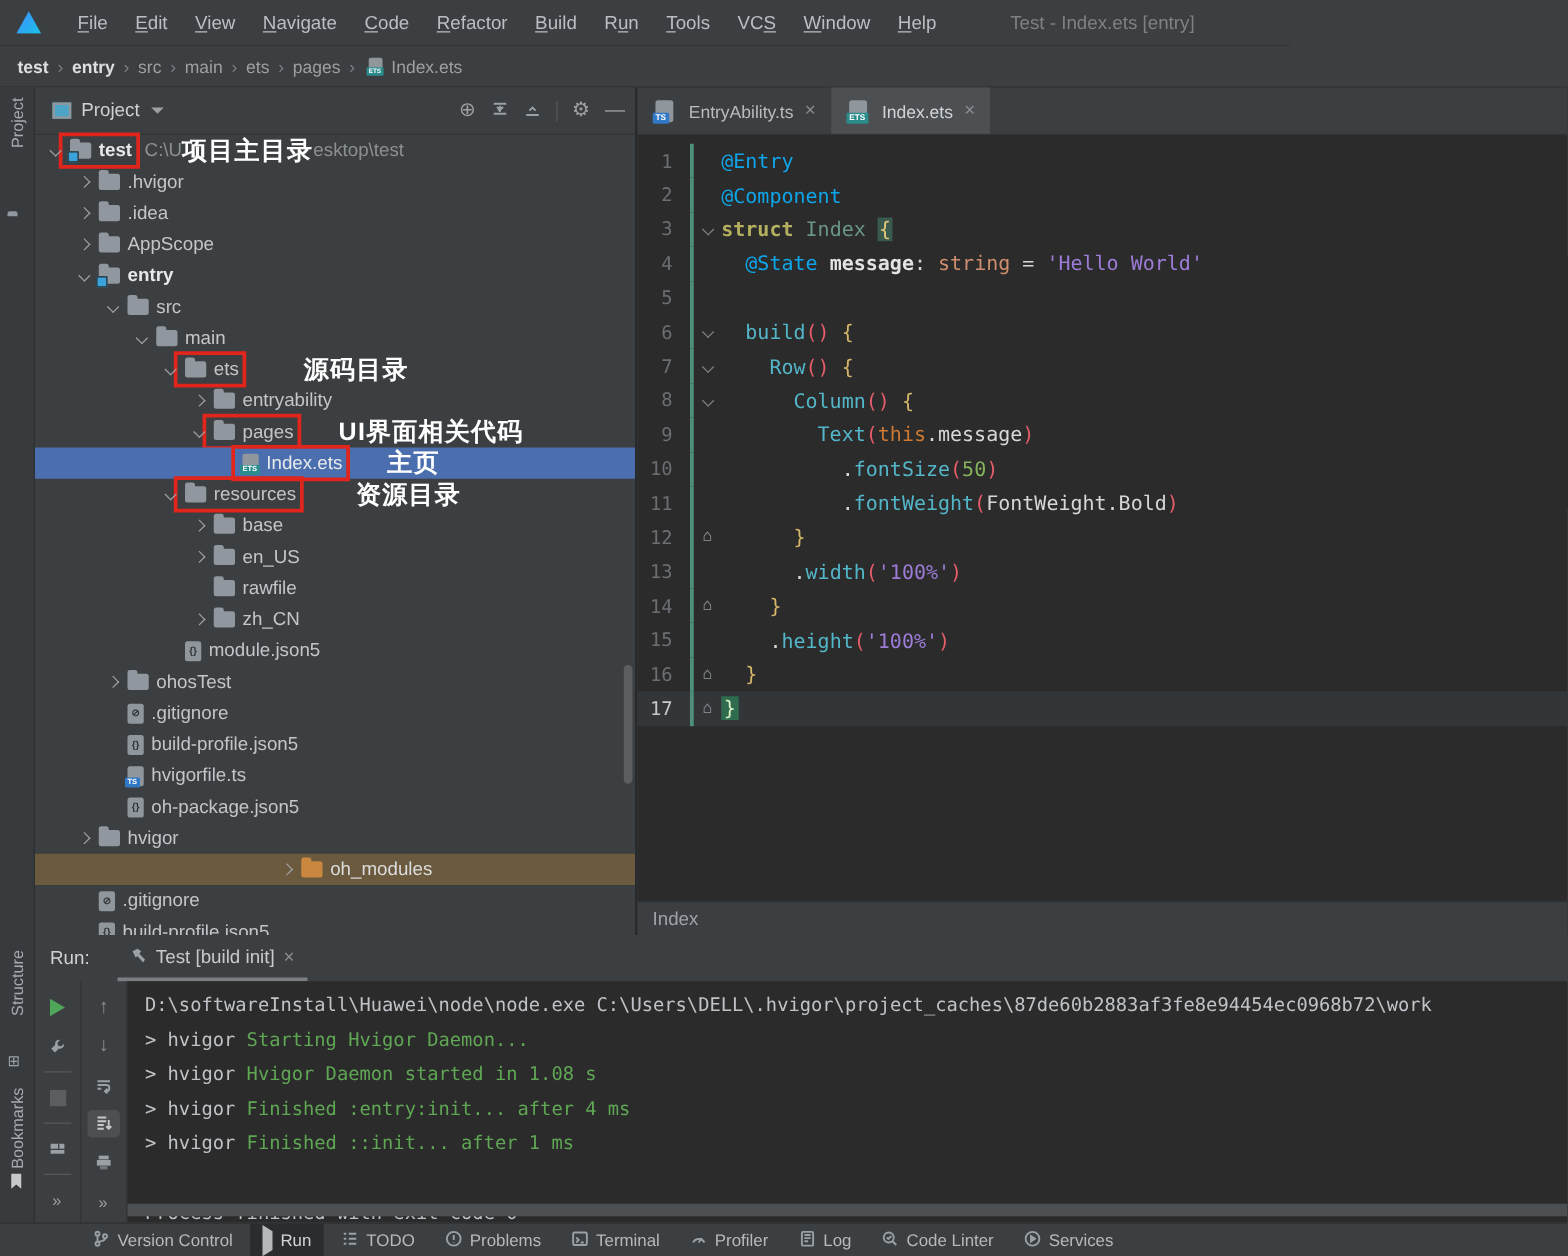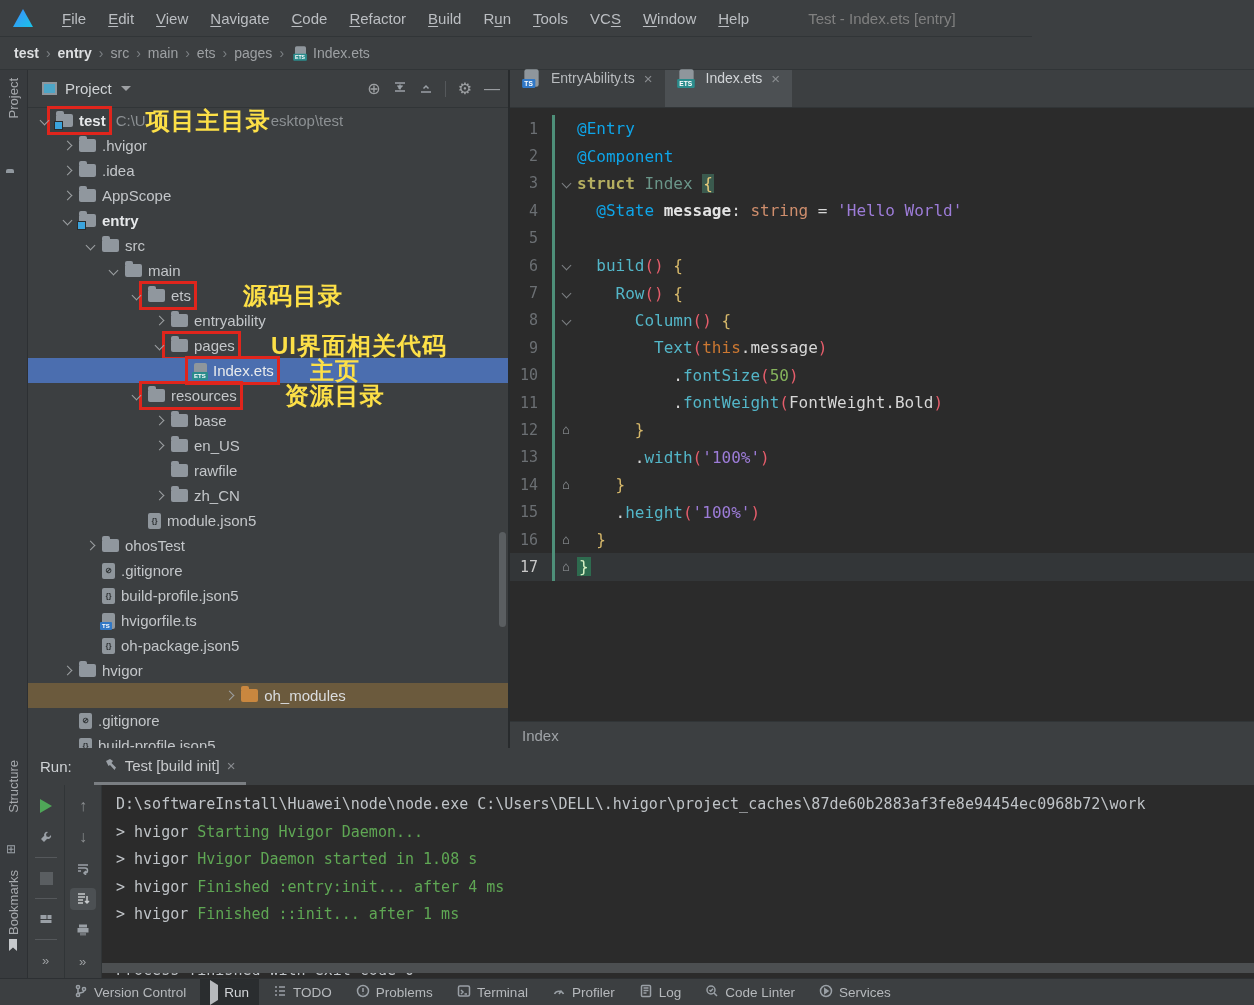--- a/index.html
+++ b/index.html
@@ -66,28 +66,28 @@
   .ic-page { width:13px; height:16px; background:#8f969c; border-radius:2px; position:relative;
     display:flex; align-items:center; justify-content:center; }
   .ic-page .tag { position:absolute; bottom:-1px; left:-2px; font-size:6px; font-weight:bold;
     color:#fff; padding:0 2px; line-height:8px; border-radius:1px; }
   .ic-page .tag.ets { background:#2b8c8c; }
   .ic-page .tag.ts  { background:#3178c6; }
   .ic-page .sym { font-size:8px; color:#2f3335; font-weight:bold; line-height:8px; }
   .tlabel { }
   .trow .bold { font-weight:bold; color:#e6e8ea; }
   .redbox { outline:3px solid #e0251c; outline-offset:3px; display:inline-flex; align-items:center; }
-  .ann-red { color:#fde047; font-size:24px; font-weight:bold; letter-spacing:1px; }
+  .ann-red { color:#ffffff; font-size:20px; font-weight:bold; letter-spacing:1px; }
   .tpath { color:#8c9093; margin-left:10px; }
   .tree-sb { position:absolute; right:2px; top:462px; width:7px; height:95px; background:#5a5e61; border-radius:4px; }
 
   
   #editor { left:510px; top:70px; width:744px; height:678px; background:#2b2b2b; }
   #tabbar { height:38px; background:#3c3f41; border-bottom:1px solid #313537; display:flex; }
-  .etab { display:flex; align-items:flex-start; gap:7px; padding:0 12px; font-size:14px;
+  .etab { display:flex; align-items:center; gap:7px; padding:0 12px; font-size:14px;
     color:#b9bcbf; cursor:default; }
   .etab.active { background:#4c5053; color:#d2d5d8; }
   .etab .x { color:#8a8d90; font-size:15px; margin-left:2px; }
   .tab-ic { transform:scale(1.1); }
 
   #code { position:relative; padding-top:7px; font-family:"DejaVu Sans Mono", monospace; }
   .cl { height:27.4px; display:flex; align-items:center; }
   .cl.cur { background:#333638; }
   .ln { width:34px; text-align:right; padding-right:6px; color:#6b6f73; font-size:15px; flex:0 0 34px; }
   .ln.cur { color:#c8c8c8; }

